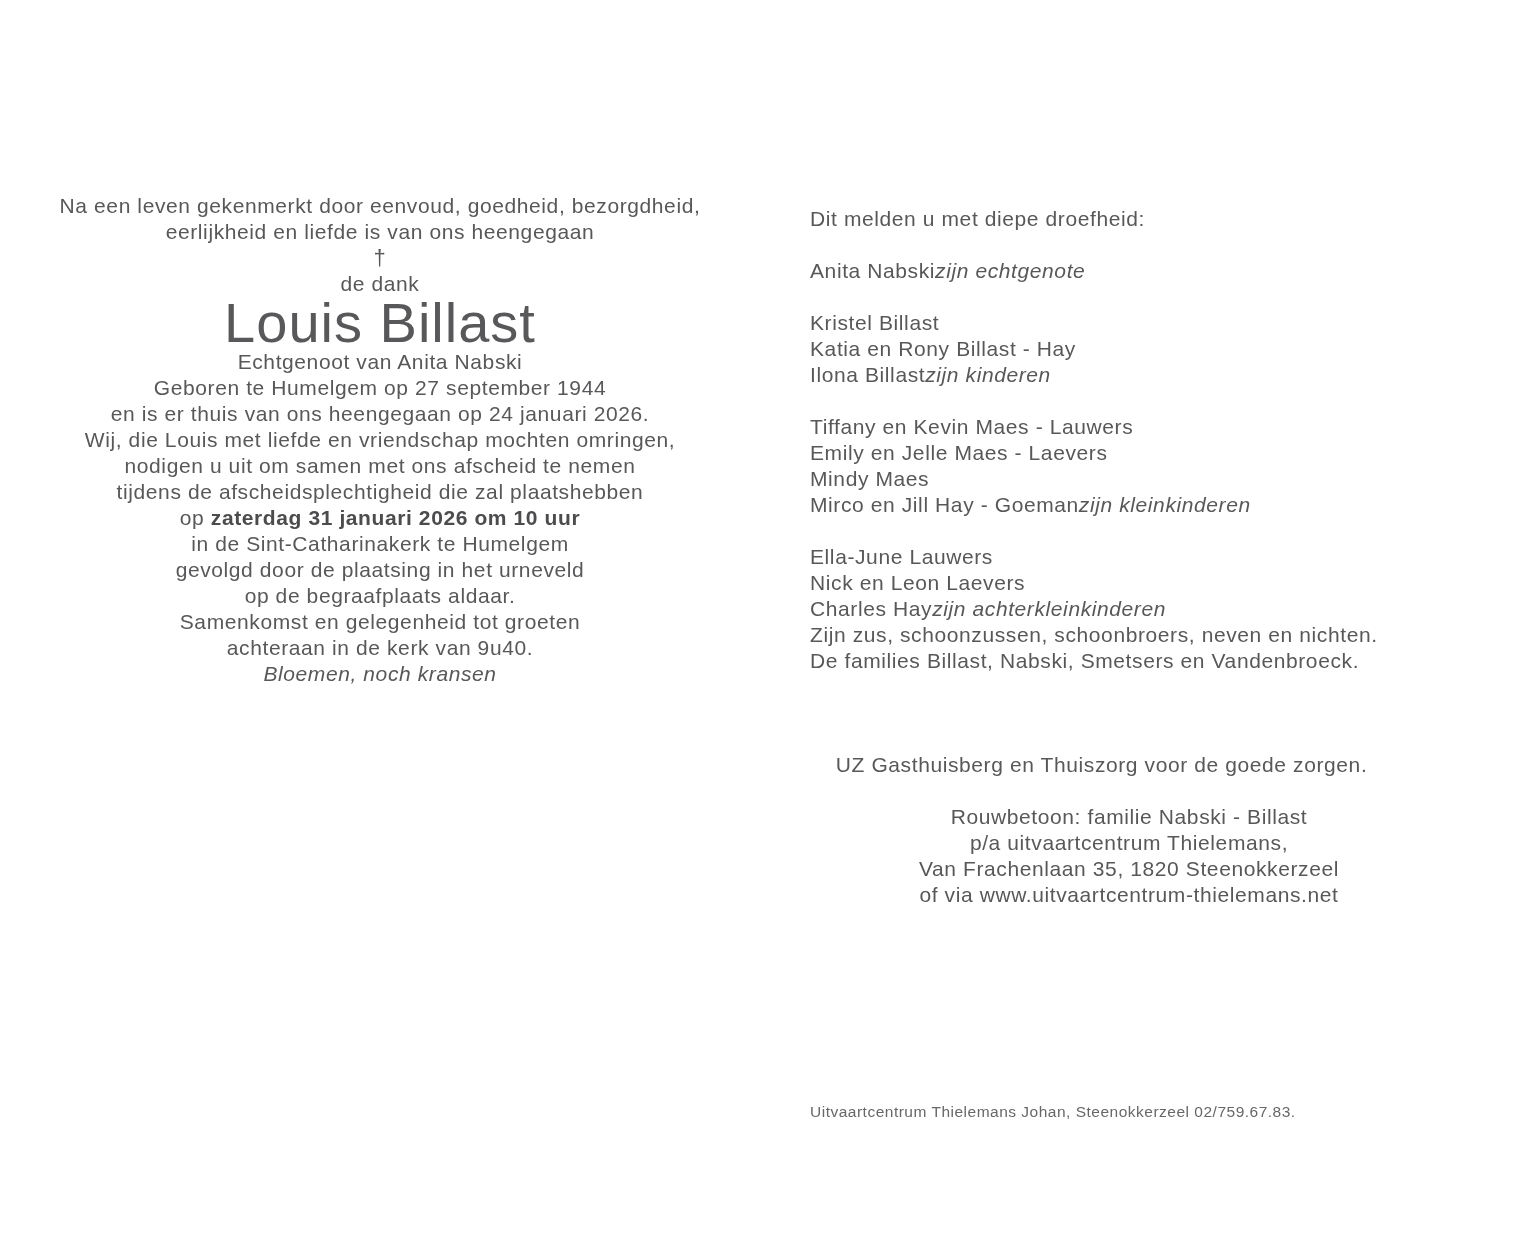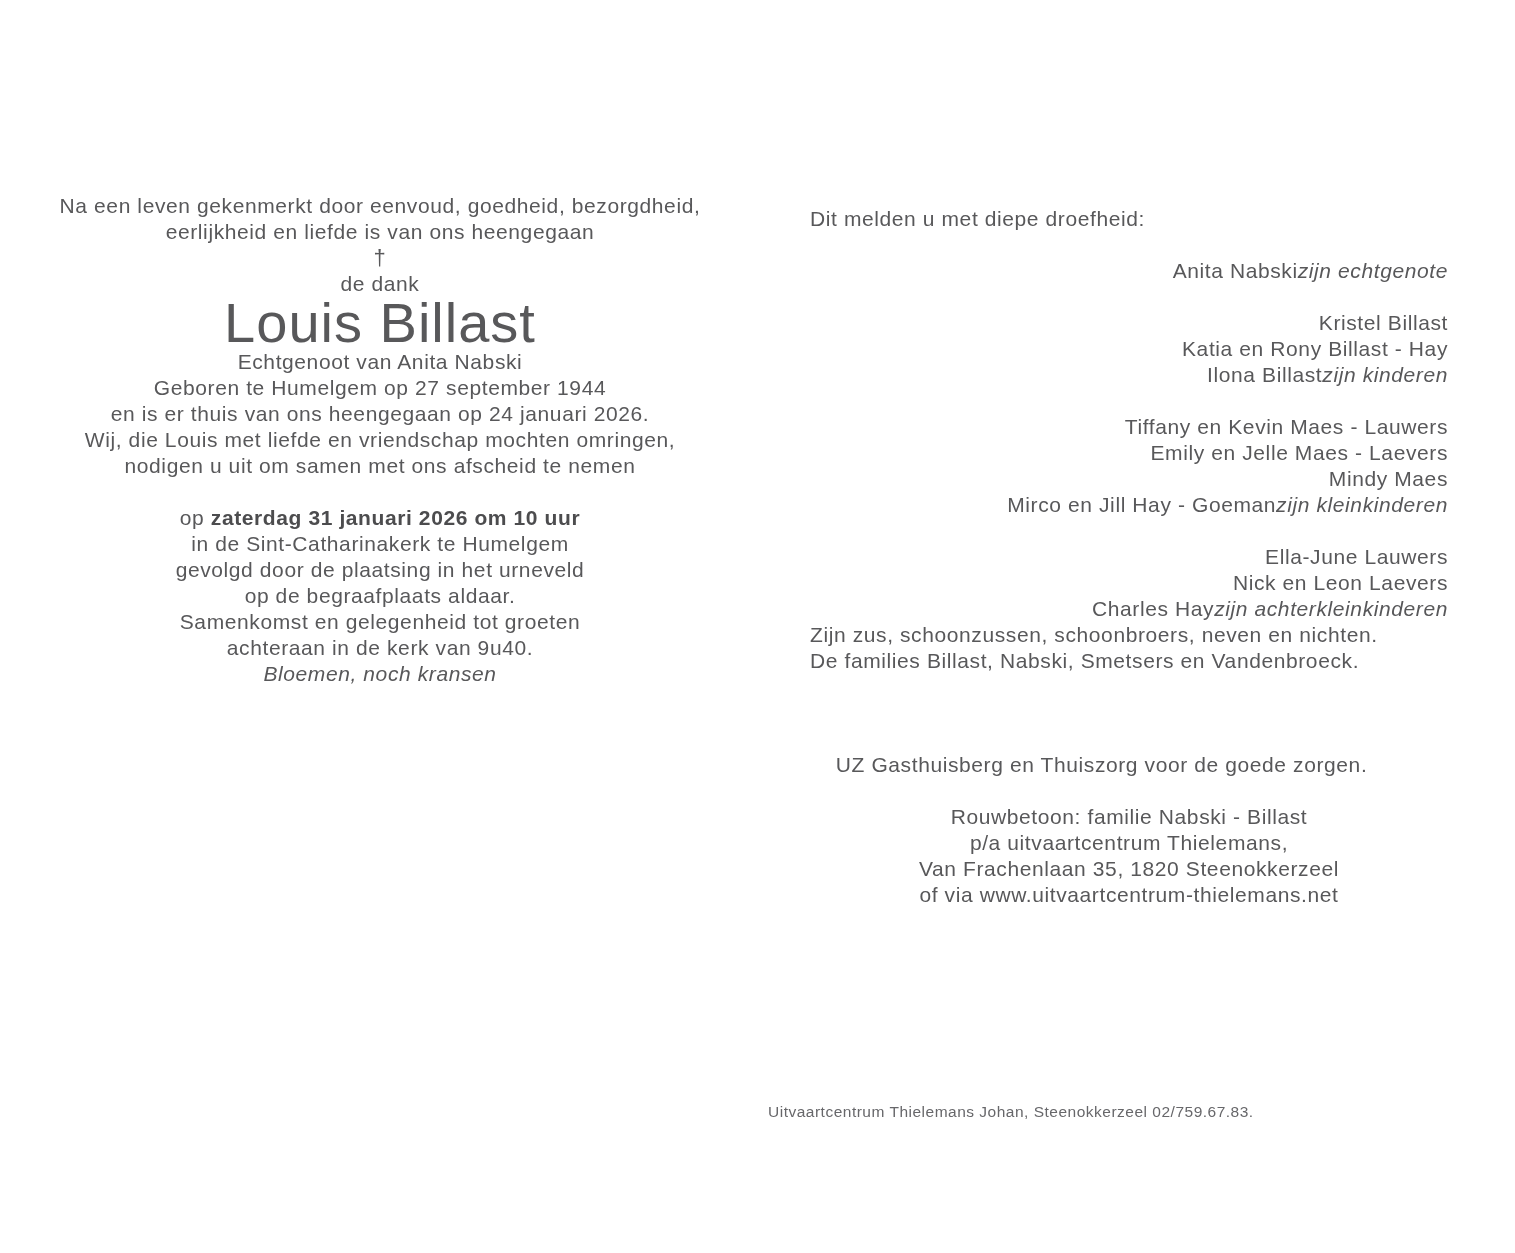--- a/index.html
+++ b/index.html
@@ -68,21 +68,21 @@
   }
   .flowers {
     margin-top: 46px;
     font-style: italic;
   }
   .family-group {
     margin-top: 26px;
   }
   .name-row {
     display: flex;
-    justify-content: flex-end;
+    justify-content: flex-start;
     align-items: baseline;
   }
   .relation {
     font-style: italic;
     text-align: right;
     white-space: nowrap;
   }
   .relatives {
     margin-top: 26px;
   }
@@ -92,21 +92,21 @@
   .thanks {
     margin-top: 24px;
     white-space: pre-wrap;
   }
   .condolence {
     margin-top: 64px;
     text-align: center;
   }
   .footer {
     position: absolute;
-    left: 768px;
+    left: 810px;
     top: 1102px;
     font-size: 15.5px;
     line-height: 20px;
     letter-spacing: 0.5px;
     color: #67676a;
   }
 </style>
 </head>
 <body>
 
@@ -119,21 +119,21 @@
   <div class="block honorific">de dank</div>
   <div class="block deceased-name">Louis Billast</div>
   <div class="block spouse">Echtgenoot van Anita Nabski</div>
   <p class="block birth">
     <span>Geboren te Humelgem op 27 september 1944</span><br>
     <span>en is er thuis van ons heengegaan op 24 januari 2026.</span>
   </p>
   <p class="block invitation">
     <span>Wij, die Louis met liefde en vriendschap mochten omringen,</span><br>
     <span>nodigen u uit om samen met ons afscheid te nemen</span><br>
-    <br>
+    <span>tijdens de afscheidsplechtigheid die zal plaatshebben</span><br>
     <span>op </span><strong>zaterdag 31 januari 2026 om 10 uur</strong><br>
     <span>in de Sint-Catharinakerk te Humelgem</span><br>
     <span>gevolgd door de plaatsing in het urneveld</span><br>
     <span>op de begraafplaats aldaar.</span>
   </p>
   <p class="block gathering">
     <span>Samenkomst en gelegenheid tot groeten</span><br>
     <span>achteraan in de kerk van 9u40.</span>
   </p>
   <div class="block flowers">Bloemen, noch kransen</div>

